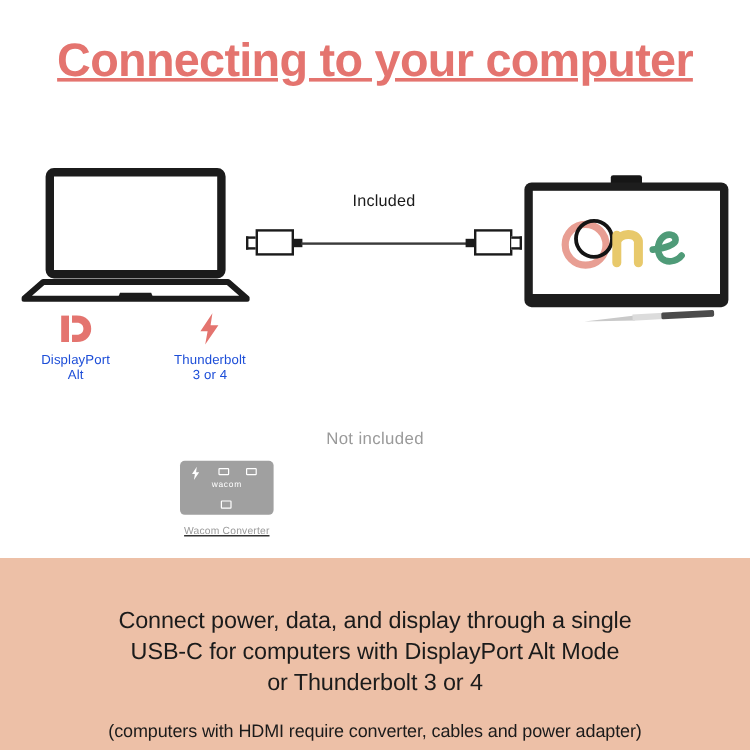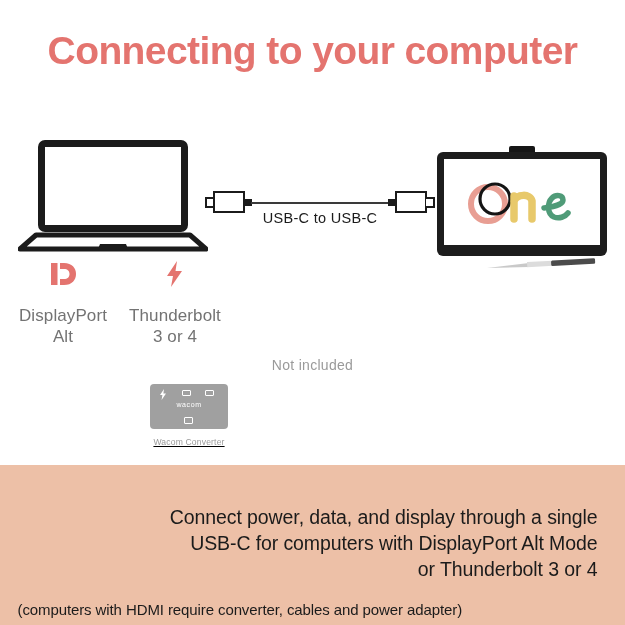--- a/index.html
+++ b/index.html
@@ -21,20 +21,21 @@
     position: absolute;
     top: 30px;
     left: 0;
     width: 625px;
     text-align: center;
     font-size: 39px;
     font-weight: 700;
     letter-spacing: -0.6px;
     color: #e4746f;
     line-height: 1.1;
+    text-decoration: underline;
   }
 
   
   #laptop {
     position: absolute;
     left: 18px;
     top: 140px;
     width: 190px;
     height: 112px;
   }
@@ -191,24 +192,24 @@
   #port-displayport { left: 8px; top: 258px; }
   #port-thunderbolt { left: 120px; top: 258px; }
   .port-icon {
     height: 32px;
     display: flex;
     align-items: center;
     justify-content: center;
   }
   .port-icon svg { display: block; }
   .port-label {
-    margin-top: 16px;
-    font-size: 17px;
+    margin-top: 4px;
+    font-size: 11px;
     line-height: 1.22;
-    color: #737373;
+    color: #1d4ed8;
     letter-spacing: 0.1px;
   }
 
   
   #not-included-title {
     position: absolute;
     left: 0;
     top: 357px;
     width: 625px;
     text-align: center;
@@ -288,30 +289,30 @@
     width: 625px;
     height: 160px;
     background: #edc0a7;
     display: flex;
     flex-direction: column;
     align-items: center;
     justify-content: center;
   }
   #band-main {
     width: 570px;
-    text-align: right;
+    text-align: center;
     font-size: 19.5px;
     line-height: 1.32;
     color: #1b1b1b;
     letter-spacing: -0.1px;
     margin-top: 35px;
   }
   #band-note {
     width: 590px;
-    text-align: left;
+    text-align: center;
     font-size: 15px;
     line-height: 1.3;
     color: #1b1b1b;
     margin-top: 18px;
     letter-spacing: -0.1px;
   }
 </style>
 </head>
 <body>
 
@@ -321,28 +322,28 @@
   <div class="lt-lid"></div>
   <div class="lt-base">
     <svg width="190" height="20" viewBox="0 0 190 20">
       <path d="M18 3 L172 3 L188 17 L2 17 Z" fill="#ffffff" stroke="#1b1b1b" stroke-width="5" stroke-linejoin="round"></path>
       <path d="M80 17 L110 17 L108 12 L82 12 Z" fill="#1b1b1b"></path>
     </svg>
   </div>
 </div>
 
 <div id="cable-included">
+  <div id="cable-label">Included</div>
   <div class="tip lt"></div>
   <div class="plug left"></div>
   <div class="nub ln"></div>
   <div class="wire"></div>
   <div class="nub rn"></div>
   <div class="plug right"></div>
   <div class="tip rt"></div>
-  <div id="cable-sublabel">USB-C to USB-C</div>
 </div>
 
 <div id="tablet">
   <div class="tb-webcam"></div>
   <div class="tb-frame">
     <div class="tb-screen">
       <div class="one-mark">
         <svg width="120" height="46" viewBox="0 0 120 46">
 
           <circle cx="26" cy="25" r="17" fill="none" stroke="#e89e93" stroke-width="6"></circle>

